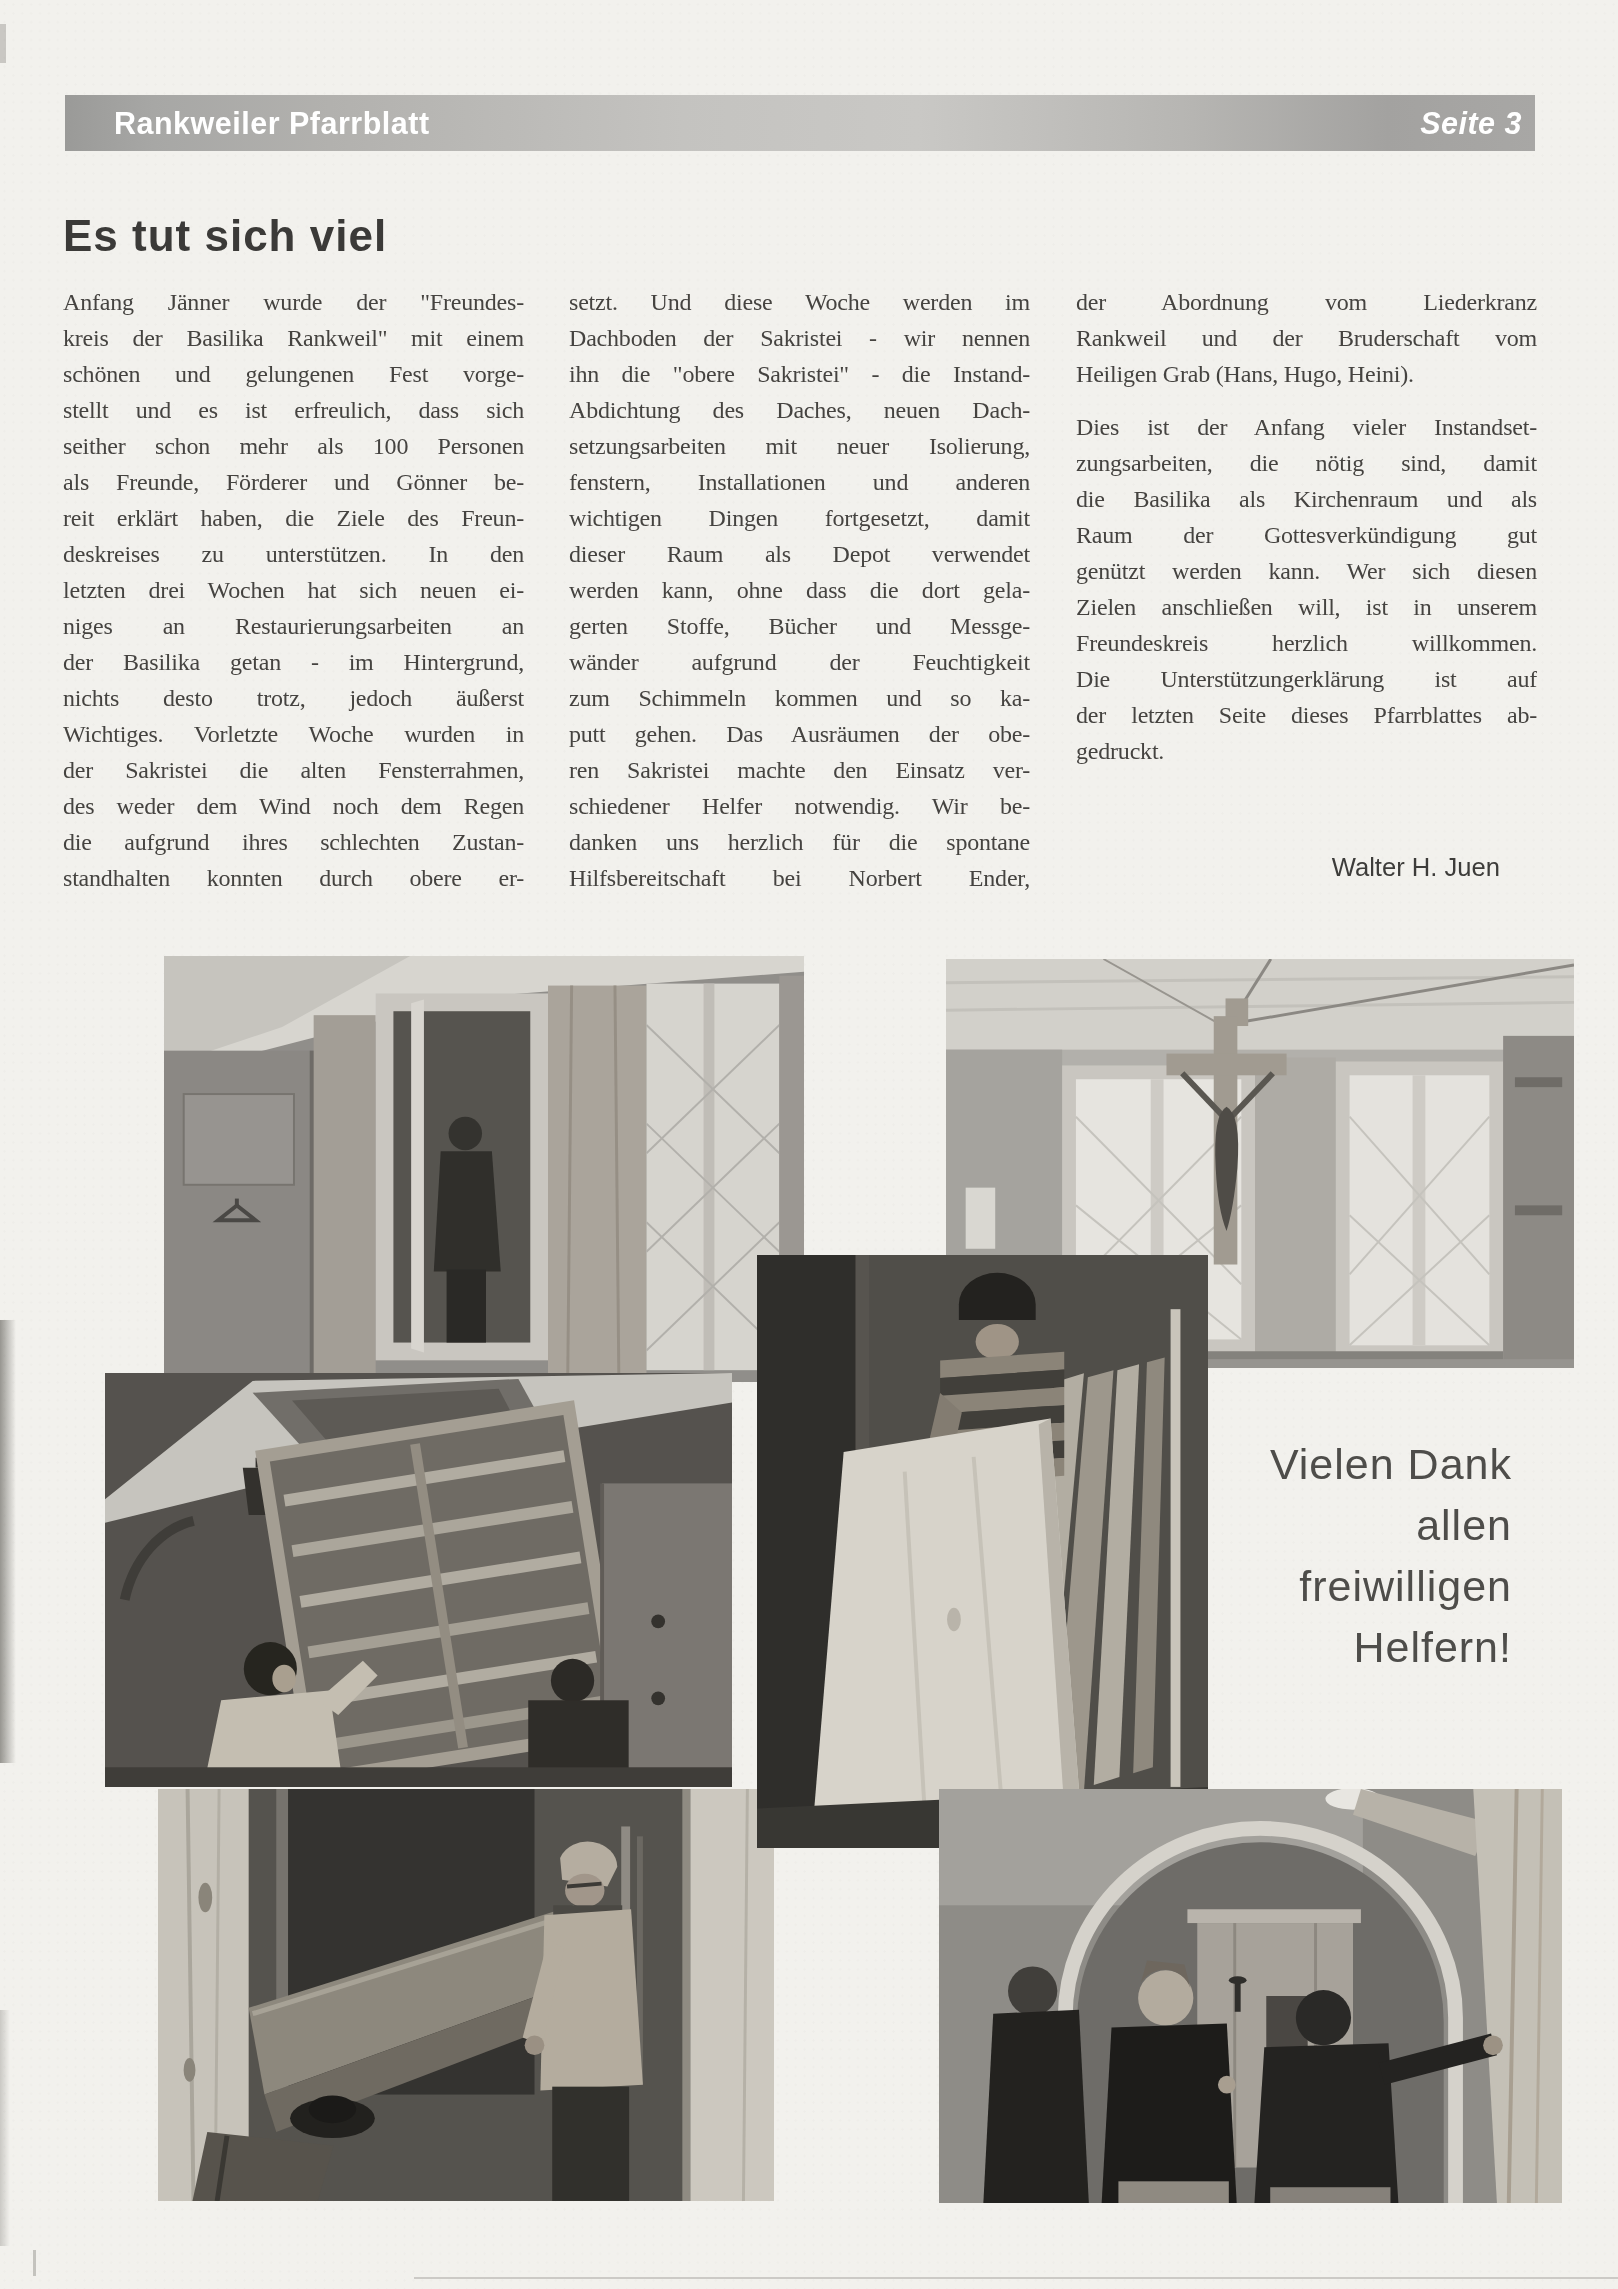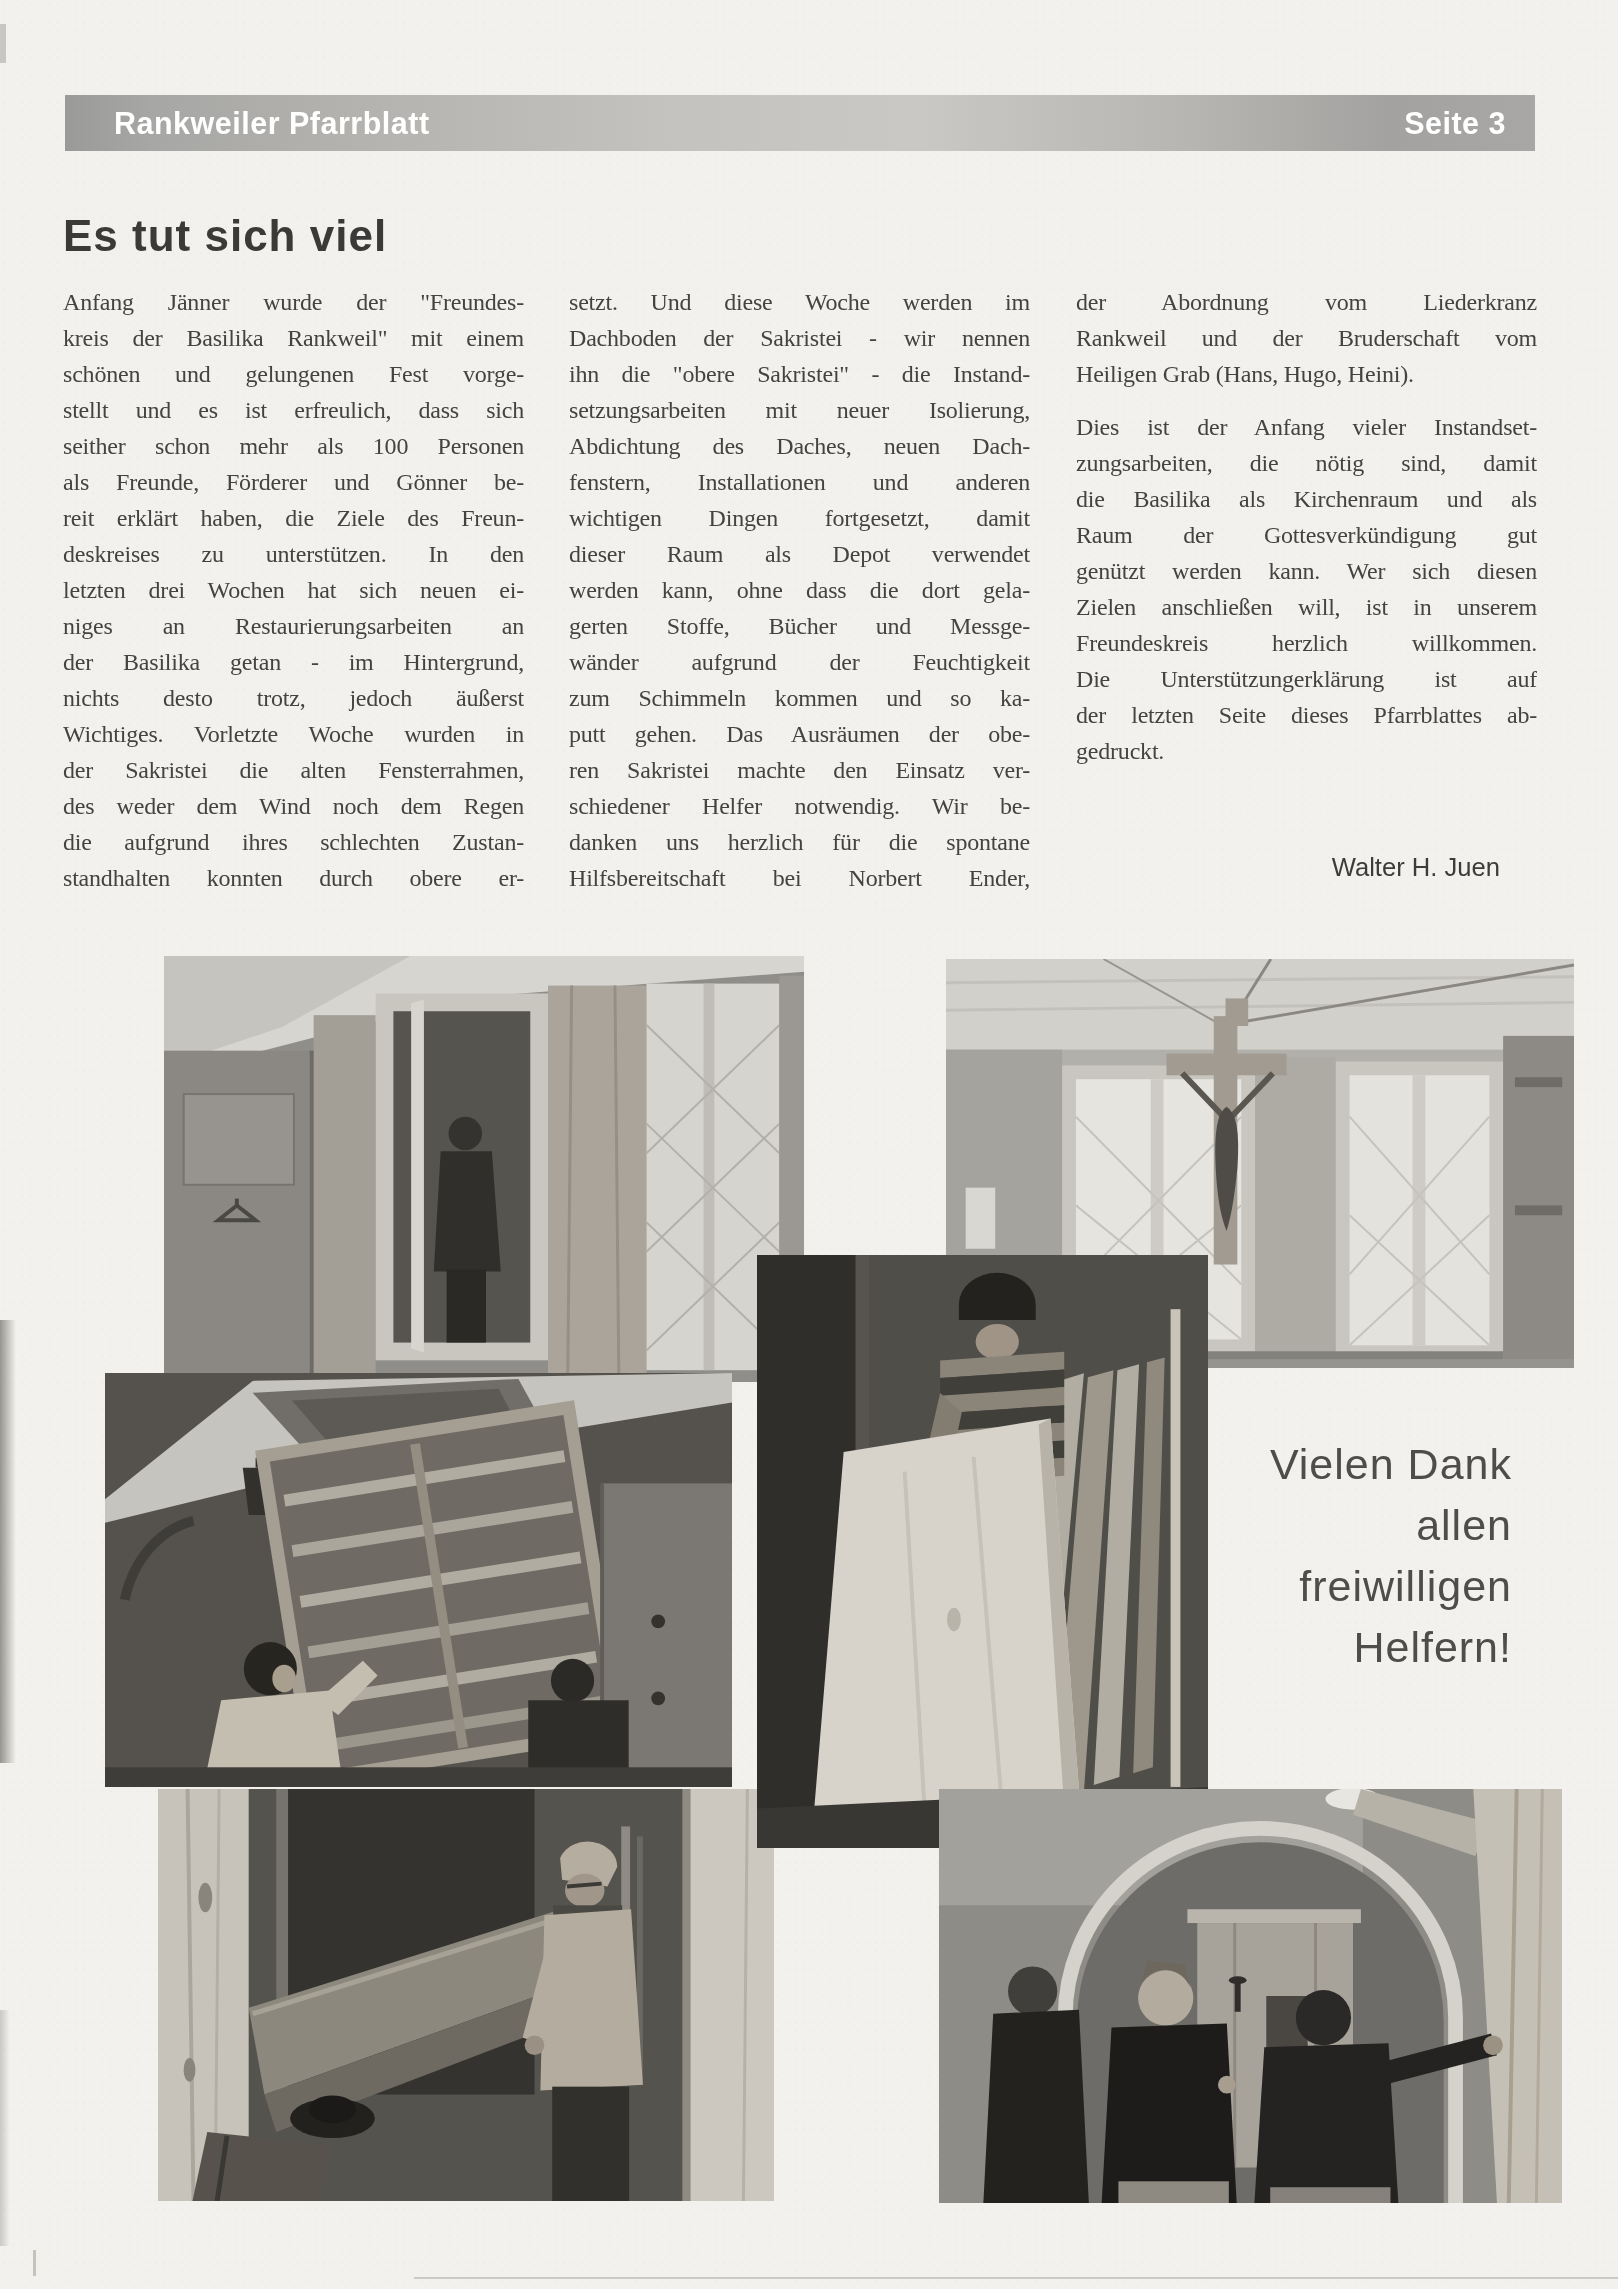--- a/index.html
+++ b/index.html
@@ -15,21 +15,21 @@
   #header-bar {
     position:absolute; left:65px; top:95px; width:1470px; height:56px;
     background:linear-gradient(90deg,#9a9a98 0%,#a7a7a5 6%,#b2b1ae 18%,#c4c3c0 42%,#c9c8c5 58%,#b7b6b3 76%,#a3a2a0 90%,#a8a7a5 100%);
     display:flex; align-items:center; justify-content:space-between;
   }
   #header-bar .htxt {
     color:#ffffff; font-family:"Liberation Sans", sans-serif; font-weight:bold;
     font-size:30.5px; letter-spacing:0.5px;
   }
   #header-left { padding-left:49px; }
-  #header-right { padding-right:29px; }
+  #header-right { padding-right:13px;font-style:italic; }
   
   #article-title {
     position:absolute; left:63px; top:211px;
     font-family:"Liberation Sans", sans-serif; font-weight:bold;
     font-size:44px; color:#3b3a38; letter-spacing:1px;
   }
   
   .textcol {
     position:absolute; top:284px; width:461px;
     font-size:24px; color:#454340;
@@ -103,22 +103,22 @@
         <div class="tline">des weder dem Wind noch dem Regen</div>
         <div class="tline">die aufgrund ihres schlechten Zustan-</div>
         <div class="tline">standhalten konnten durch obere er-</div>
       </div>
     </div>
   <div id="col-2" class="textcol">
       <div class="para">
         <div class="tline">setzt. Und diese Woche werden im</div>
         <div class="tline">Dachboden der Sakristei - wir nennen</div>
         <div class="tline">ihn die "obere Sakristei" - die Instand-</div>
+        <div class="tline">Abdichtung des Daches, neuen Dach-</div>
         <div class="tline">setzungsarbeiten mit neuer Isolierung,</div>
-        <div class="tline">Abdichtung des Daches, neuen Dach-</div>
         <div class="tline">fenstern, Installationen und anderen</div>
         <div class="tline">wichtigen Dingen fortgesetzt, damit</div>
         <div class="tline">dieser Raum als Depot verwendet</div>
         <div class="tline">werden kann, ohne dass die dort gela-</div>
         <div class="tline">gerten Stoffe, Bücher und Messge-</div>
         <div class="tline">wänder aufgrund der Feuchtigkeit</div>
         <div class="tline">zum Schimmeln kommen und so ka-</div>
         <div class="tline">putt gehen. Das Ausräumen der obe-</div>
         <div class="tline">ren Sakristei machte den Einsatz ver-</div>
         <div class="tline">schiedener Helfer notwendig. Wir be-</div>

